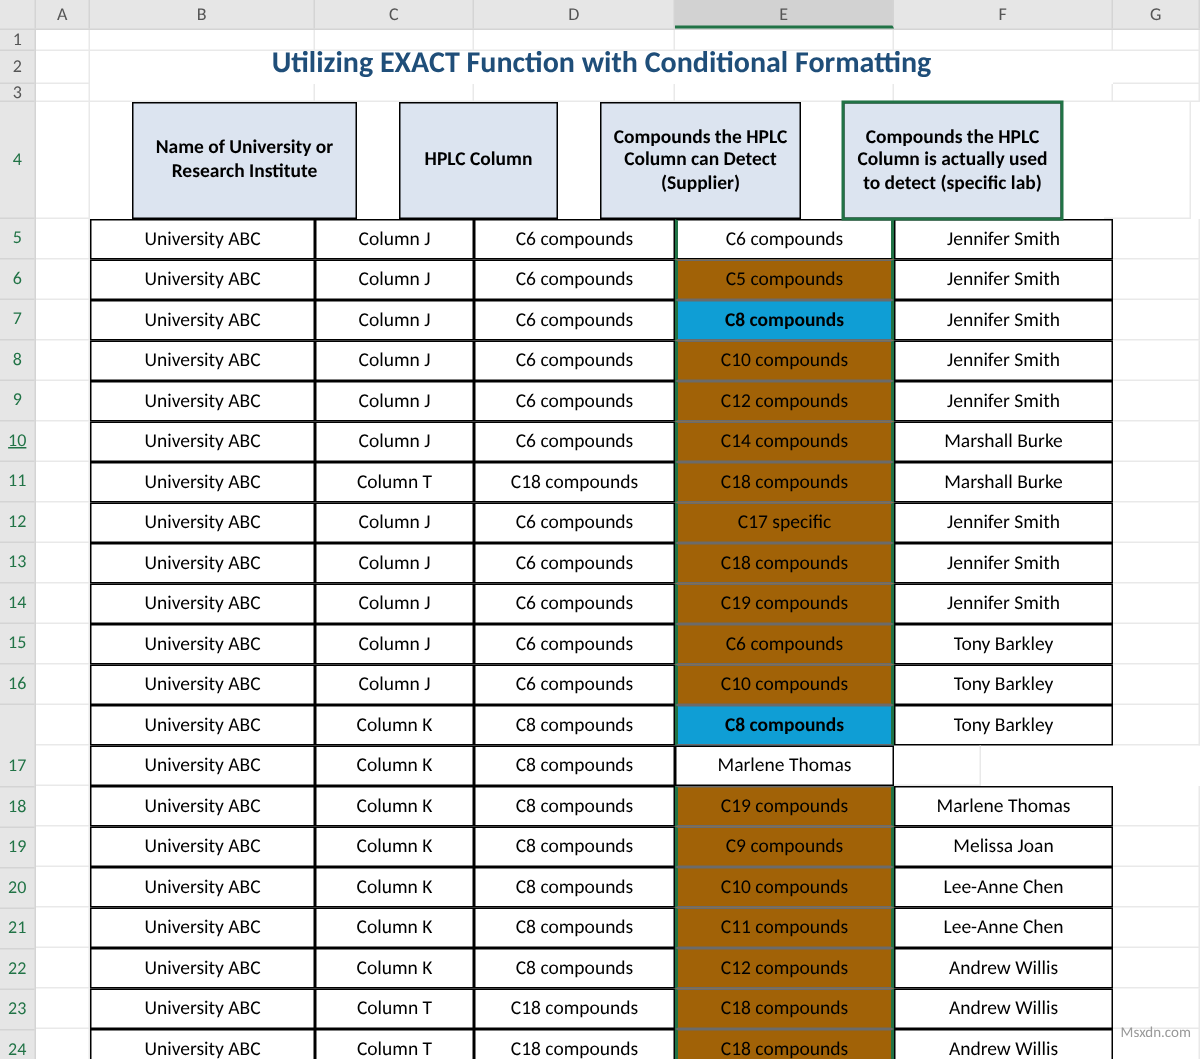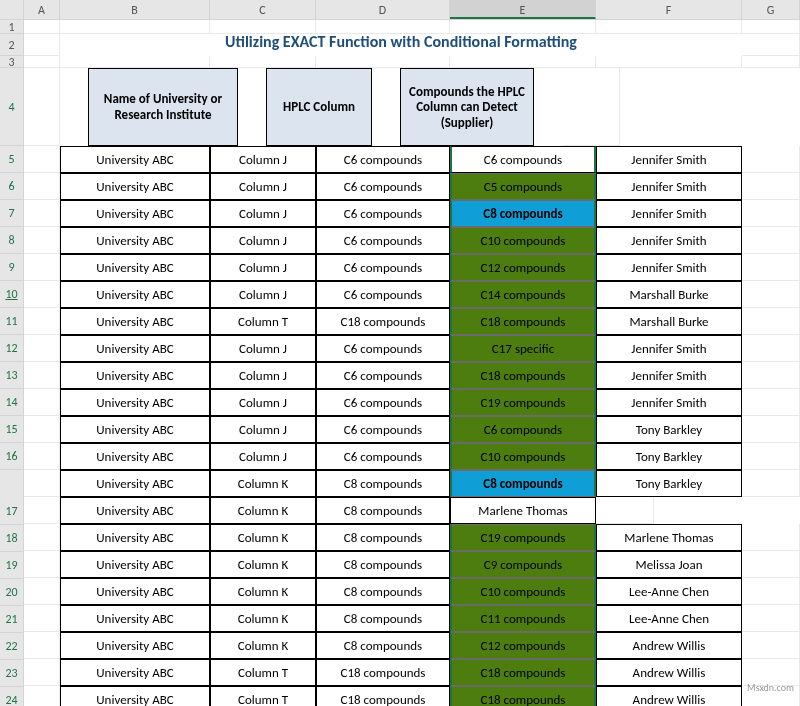--- a/index.html
+++ b/index.html
@@ -86,21 +86,21 @@
     .cB { width: 150px; flex-shrink: 0; }
     .cC { width: 106px; flex-shrink: 0; }
     .cD { width: 134px; flex-shrink: 0; }
     .cE { width: 146px; flex-shrink: 0; }
     .cF { width: 146px; flex-shrink: 0; }
     .cG { width: 58px; flex-shrink: 0; }
 
     .title-row .title {
       font-weight: bold;
       color: #1f4e79;
-      font-size: 16px;
+      font-size: 20px;
       border-bottom: 2px solid #4472c4;
       width: 100%;
       text-align: center;
       padding-bottom: 5px;
     }
     .title-merged {
       display: flex;
       align-items: center;
       justify-content: center;
       width: 682px;
@@ -113,21 +113,21 @@
       white-space: normal;
       border: 1px solid #000;
       color: #000;
       font-size: 13px;
       line-height: 1.2;
     }
     .data-cell {
       border: 1px solid #000;
     }
     .grey-cell {
-      background: #4d7c0f;
+      background: #a16207;
       border: 1px solid #6b6b6b;
     }
     .blue-cell {
       background: #0f9ed5;
       font-weight: bold;
       border: 1px solid #6b6b6b;
       color: #000;
     }
     .selected-col-header {
       background: #d2d2d2;
@@ -233,20 +233,21 @@
         <div class="cell cE"></div>
         <div class="cell cF"></div>
         <div class="cell cG"></div>
       </div>
 
       <div class="row row4">
         <div class="cell cA"></div>
         <div class="cell cB header-cell">Name of University or Research Institute</div>
         <div class="cell cC header-cell">HPLC Column</div>
         <div class="cell cD header-cell">Compounds the HPLC Column can Detect (Supplier)</div>
+        <div class="cell cE header-cell active-cell">Compounds the HPLC Column is actually used to detect (specific lab)</div>
         <div class="cell cG"></div>
       </div>
 
       <div id="data-rows">
           <div class="row rowN">
     <div class="cell cA"></div>
     <div class="cell cB data-cell">University ABC</div>
     <div class="cell cC data-cell">Column J</div>
     <div class="cell cD data-cell">C6 compounds</div>
     <div class="cell cE data-cell active-range-left active-range-right">C6 compounds</div>

